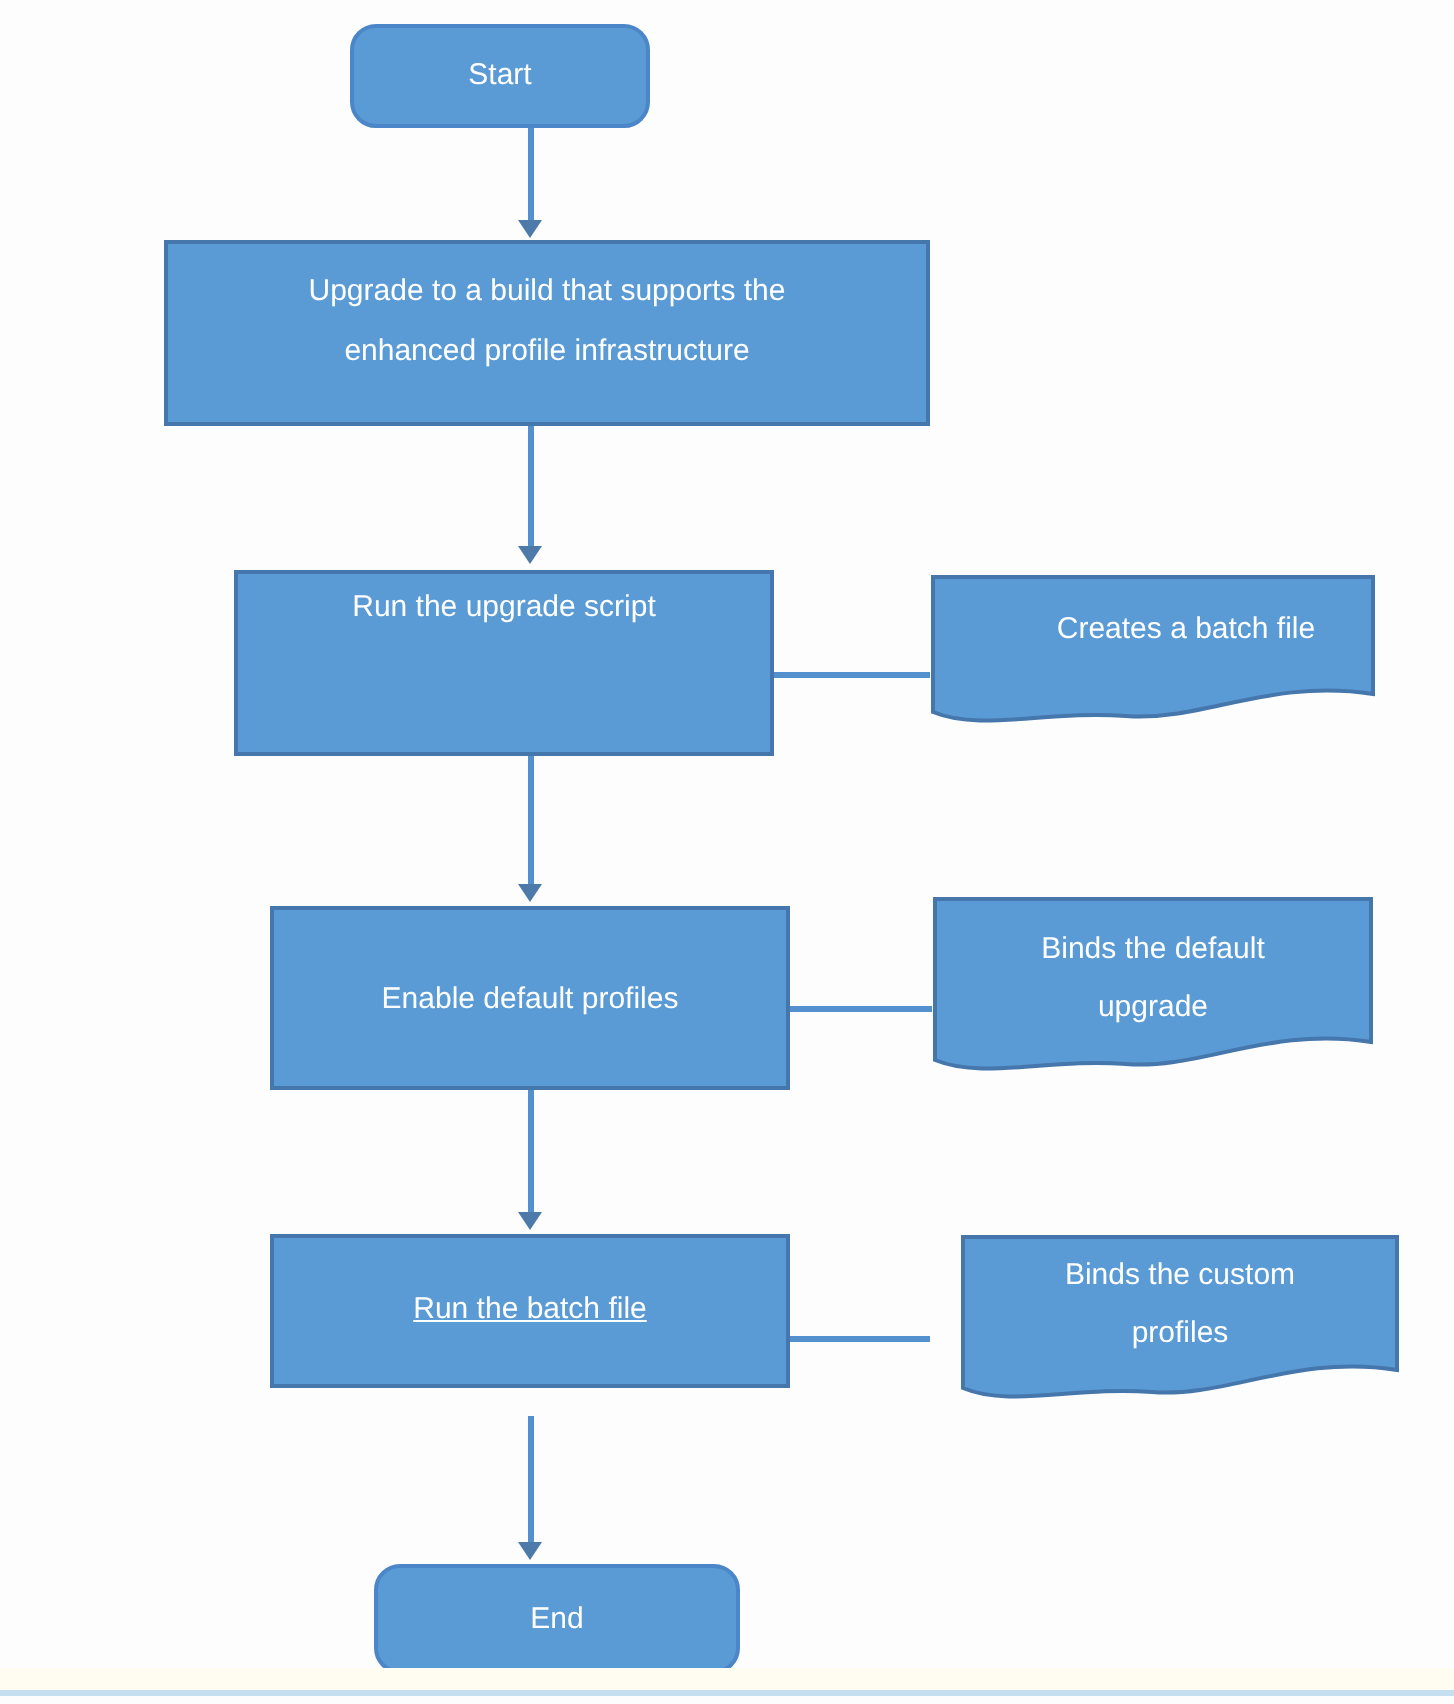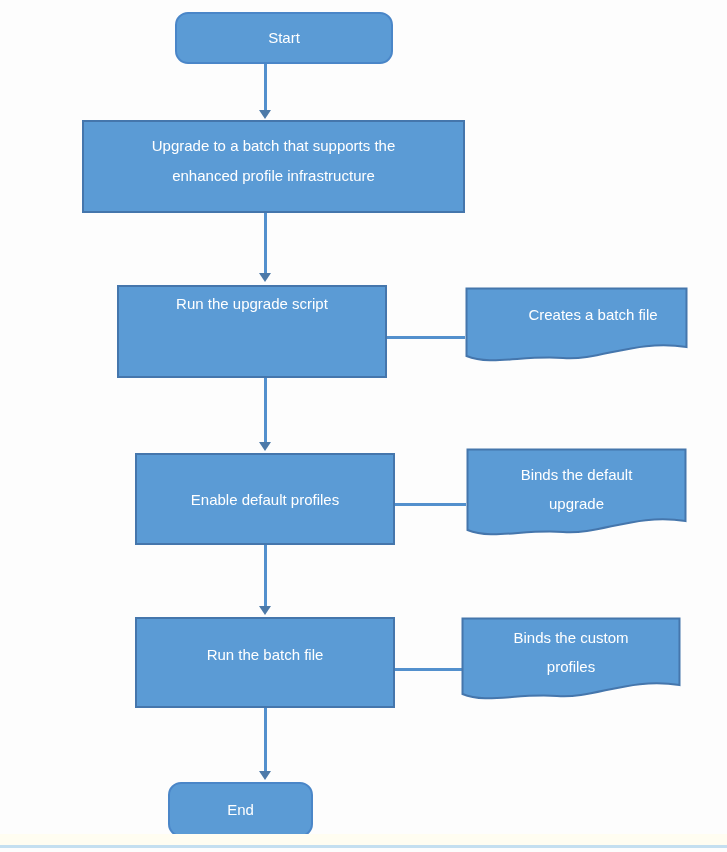--- a/index.html
+++ b/index.html
@@ -40,29 +40,29 @@
     border-top:9px solid var(--arrowhead);
   }
   .cream-band{position:absolute;left:0;top:834px;width:727px;height:11px;background:#FFFDF1;}
   .accent-line{position:absolute;left:0;top:845px;width:727px;height:3px;background:#C4DFF0;}
 </style>
 </head>
 <body>
 
 <div class="canvas">
 
-  <div class="node terminator" style="left:175px;top:12px;width:218px;height:52px;">
+  <div class="node terminator" style="left:175px;top:12px;width:150px;height:52px;">
     <span class="label">Start</span>
   </div>
 
   <div class="vline" style="left:264px;top:64px;height:47px;"></div>
   <div class="head-down" style="left:259px;top:110px;"></div>
 
   <div class="node process" style="left:82px;top:120px;width:383px;height:93px;padding-top:9px;">
-    <span class="label">Upgrade to a batch that supports the
+    <span class="label">Upgrade to a build that supports the
 enhanced profile infrastructure</span>
   </div>
 
   <div class="vline" style="left:264px;top:213px;height:61px;"></div>
   <div class="head-down" style="left:259px;top:273px;"></div>
 
   <div class="node process" style="left:117px;top:285px;width:270px;height:93px;padding-top:2px;">
     <span class="label">Run the upgrade script</span>
   </div>
 
@@ -88,37 +88,37 @@
     <svg width="221" height="94" viewBox="0 0 221 94">
       <path class="doc-path" d="M1.5,1.5 L219.5,1.5 L219.5,73 C169,65 134,87 97,84 C58,81 26,92 1.5,82 Z"></path>
     </svg>
     <span class="label" style="top:12px;">Binds the default
 upgrade</span>
   </div>
 
   <div class="vline" style="left:264px;top:545px;height:62px;"></div>
   <div class="head-down" style="left:259px;top:606px;"></div>
 
-  <div class="node process" style="left:135px;top:617px;width:260px;height:91px;padding-top:21px;">
+  <div class="node process" style="left:135px;top:617px;width:260px;height:77px;padding-top:21px;text-decoration:underline;">
     <span class="label">Run the batch file</span>
   </div>
 
   <div class="hline" style="left:395px;top:668px;width:70px;"></div>
 
-  <div class="doc" style="left:461px;top:617px;width:220px;height:88px;">
+  <div class="doc" style="left:480px;top:617px;width:220px;height:88px;">
     <svg width="220" height="88" viewBox="0 0 220 88">
       <path class="doc-path" d="M1.5,1.5 L218.5,1.5 L218.5,68 C168,60 133,82 96,79 C57,76 25,87 1.5,77 Z"></path>
     </svg>
     <span class="label" style="top:6px;">Binds the custom
 profiles</span>
   </div>
 
   <div class="vline" style="left:264px;top:708px;height:64px;"></div>
   <div class="head-down" style="left:259px;top:771px;"></div>
 
-  <div class="node terminator" style="left:168px;top:782px;width:145px;height:55px;justify-content:center;">
+  <div class="node terminator" style="left:187px;top:782px;width:183px;height:55px;justify-content:center;">
     <span class="label">End</span>
   </div>
 
   <div class="cream-band"></div>
   <div class="accent-line"></div>
 
 </div>
 
 </body></html>

